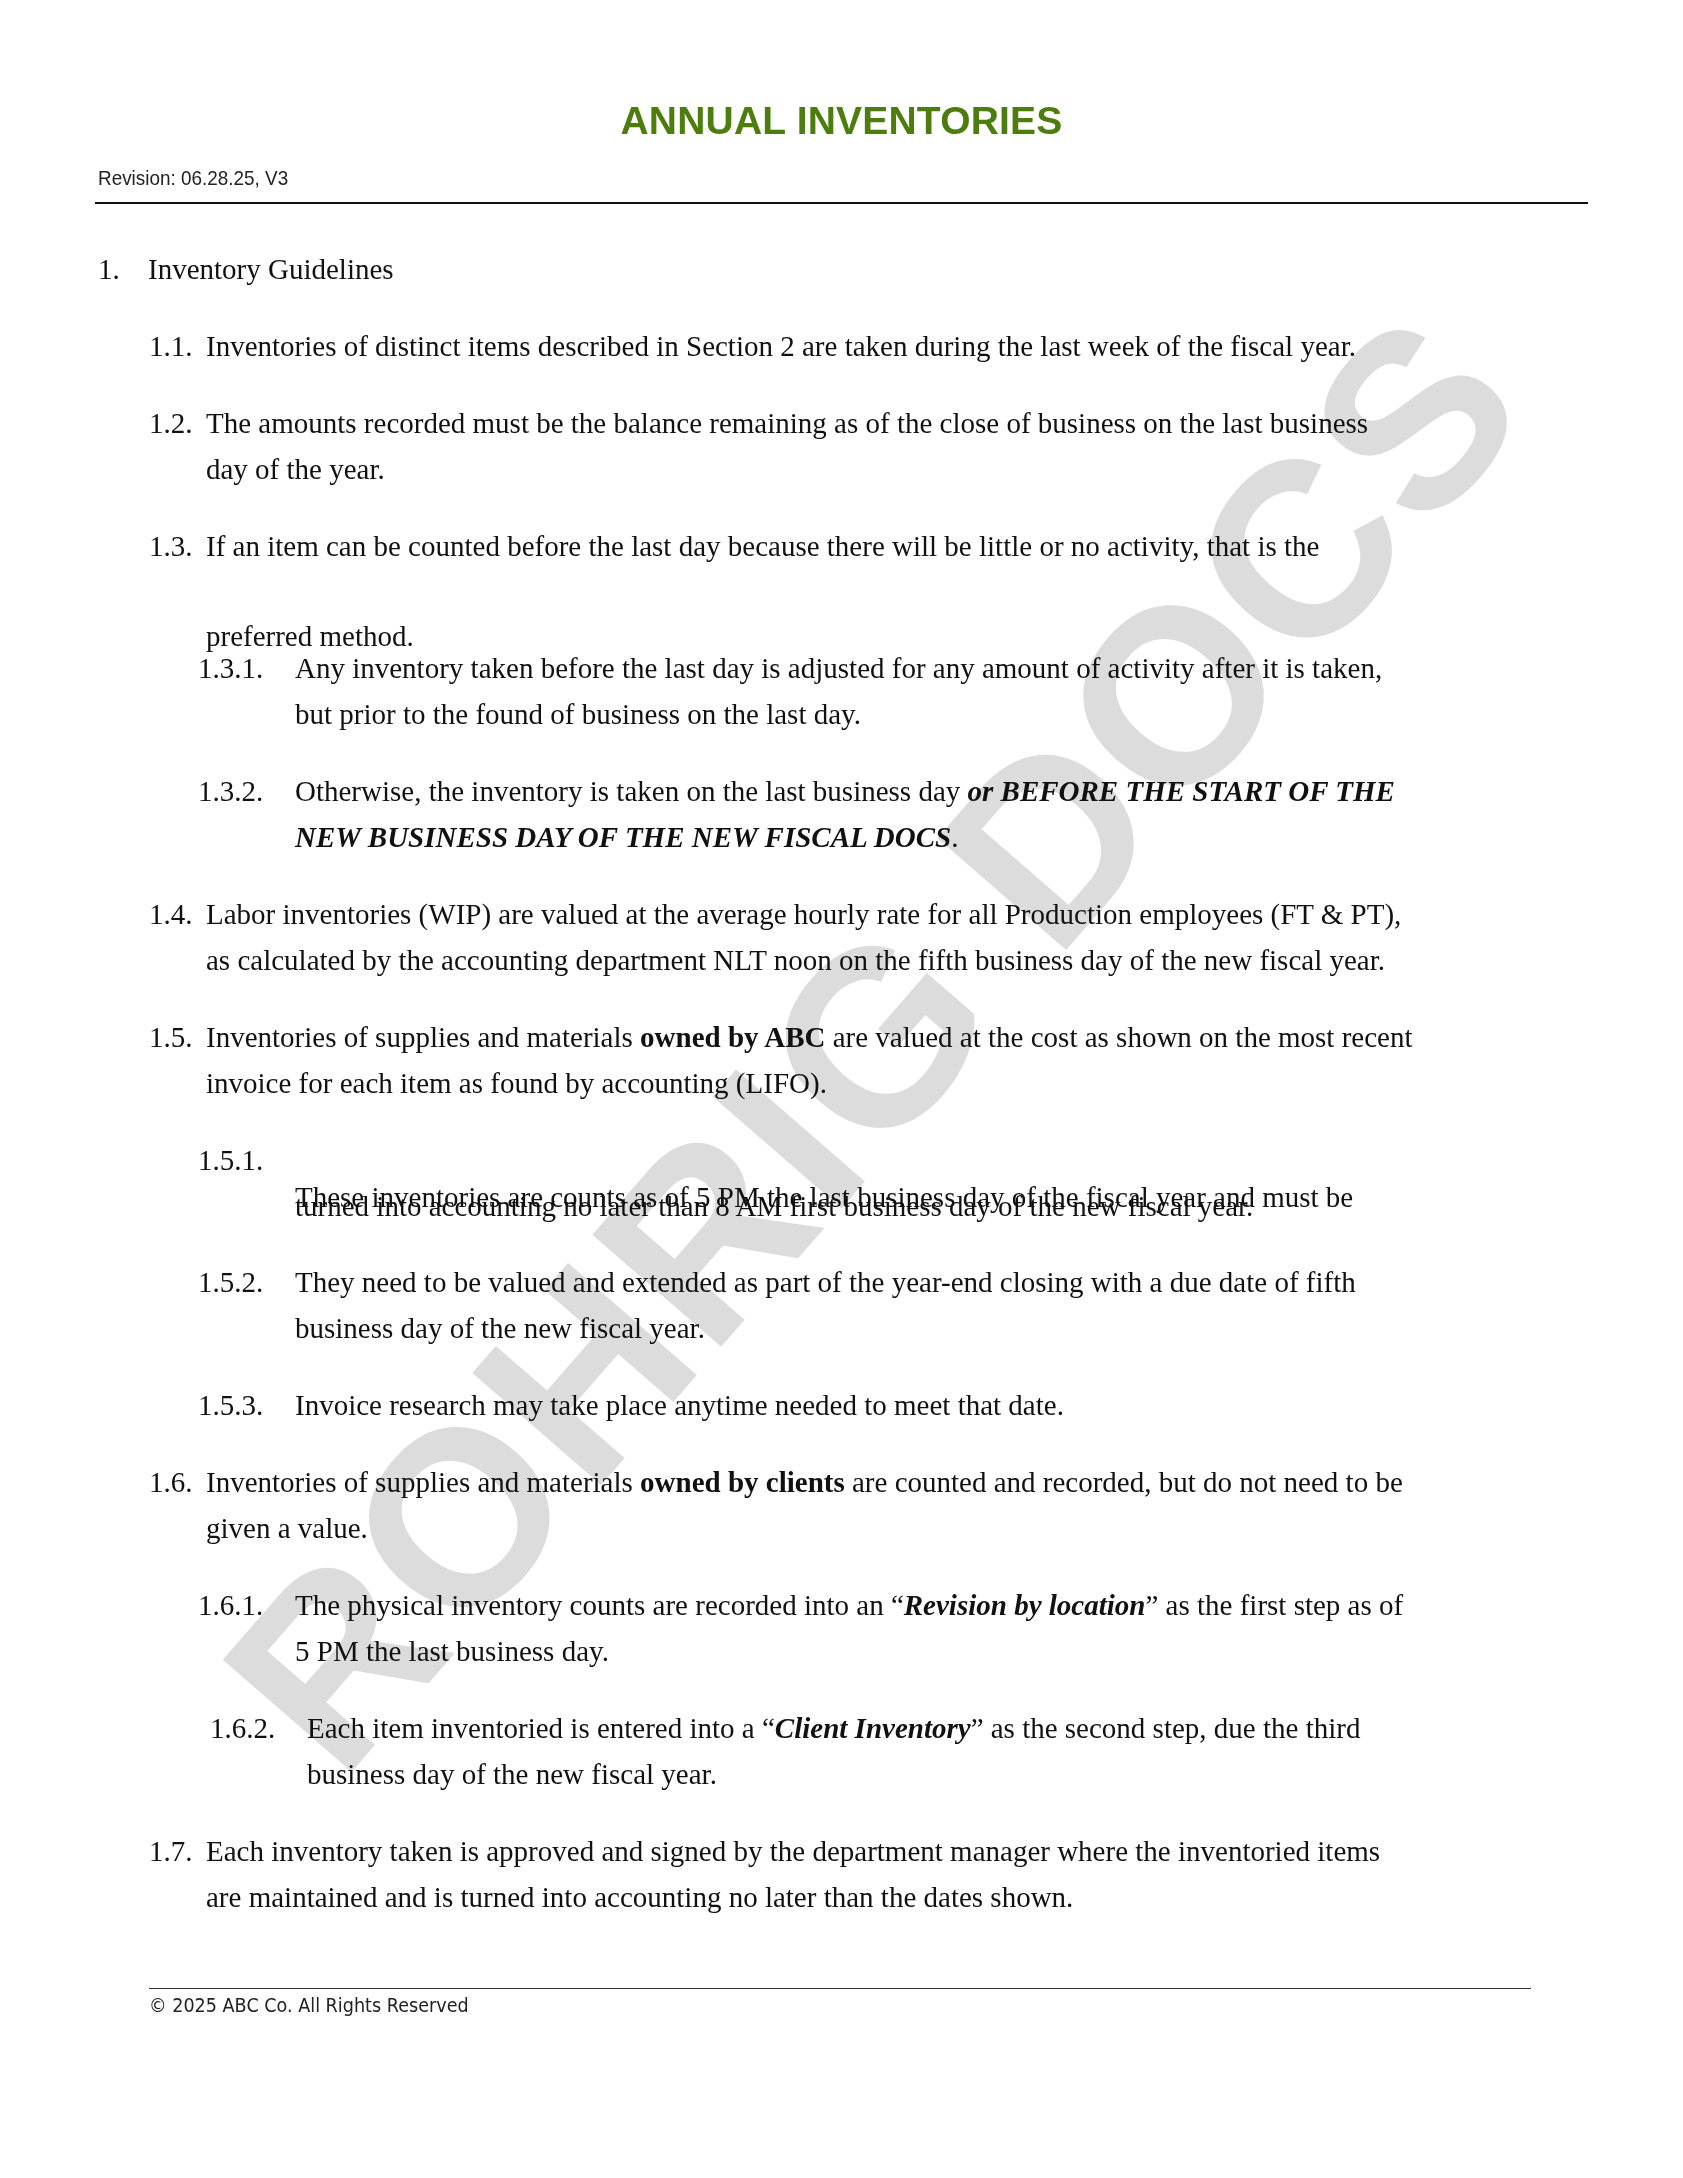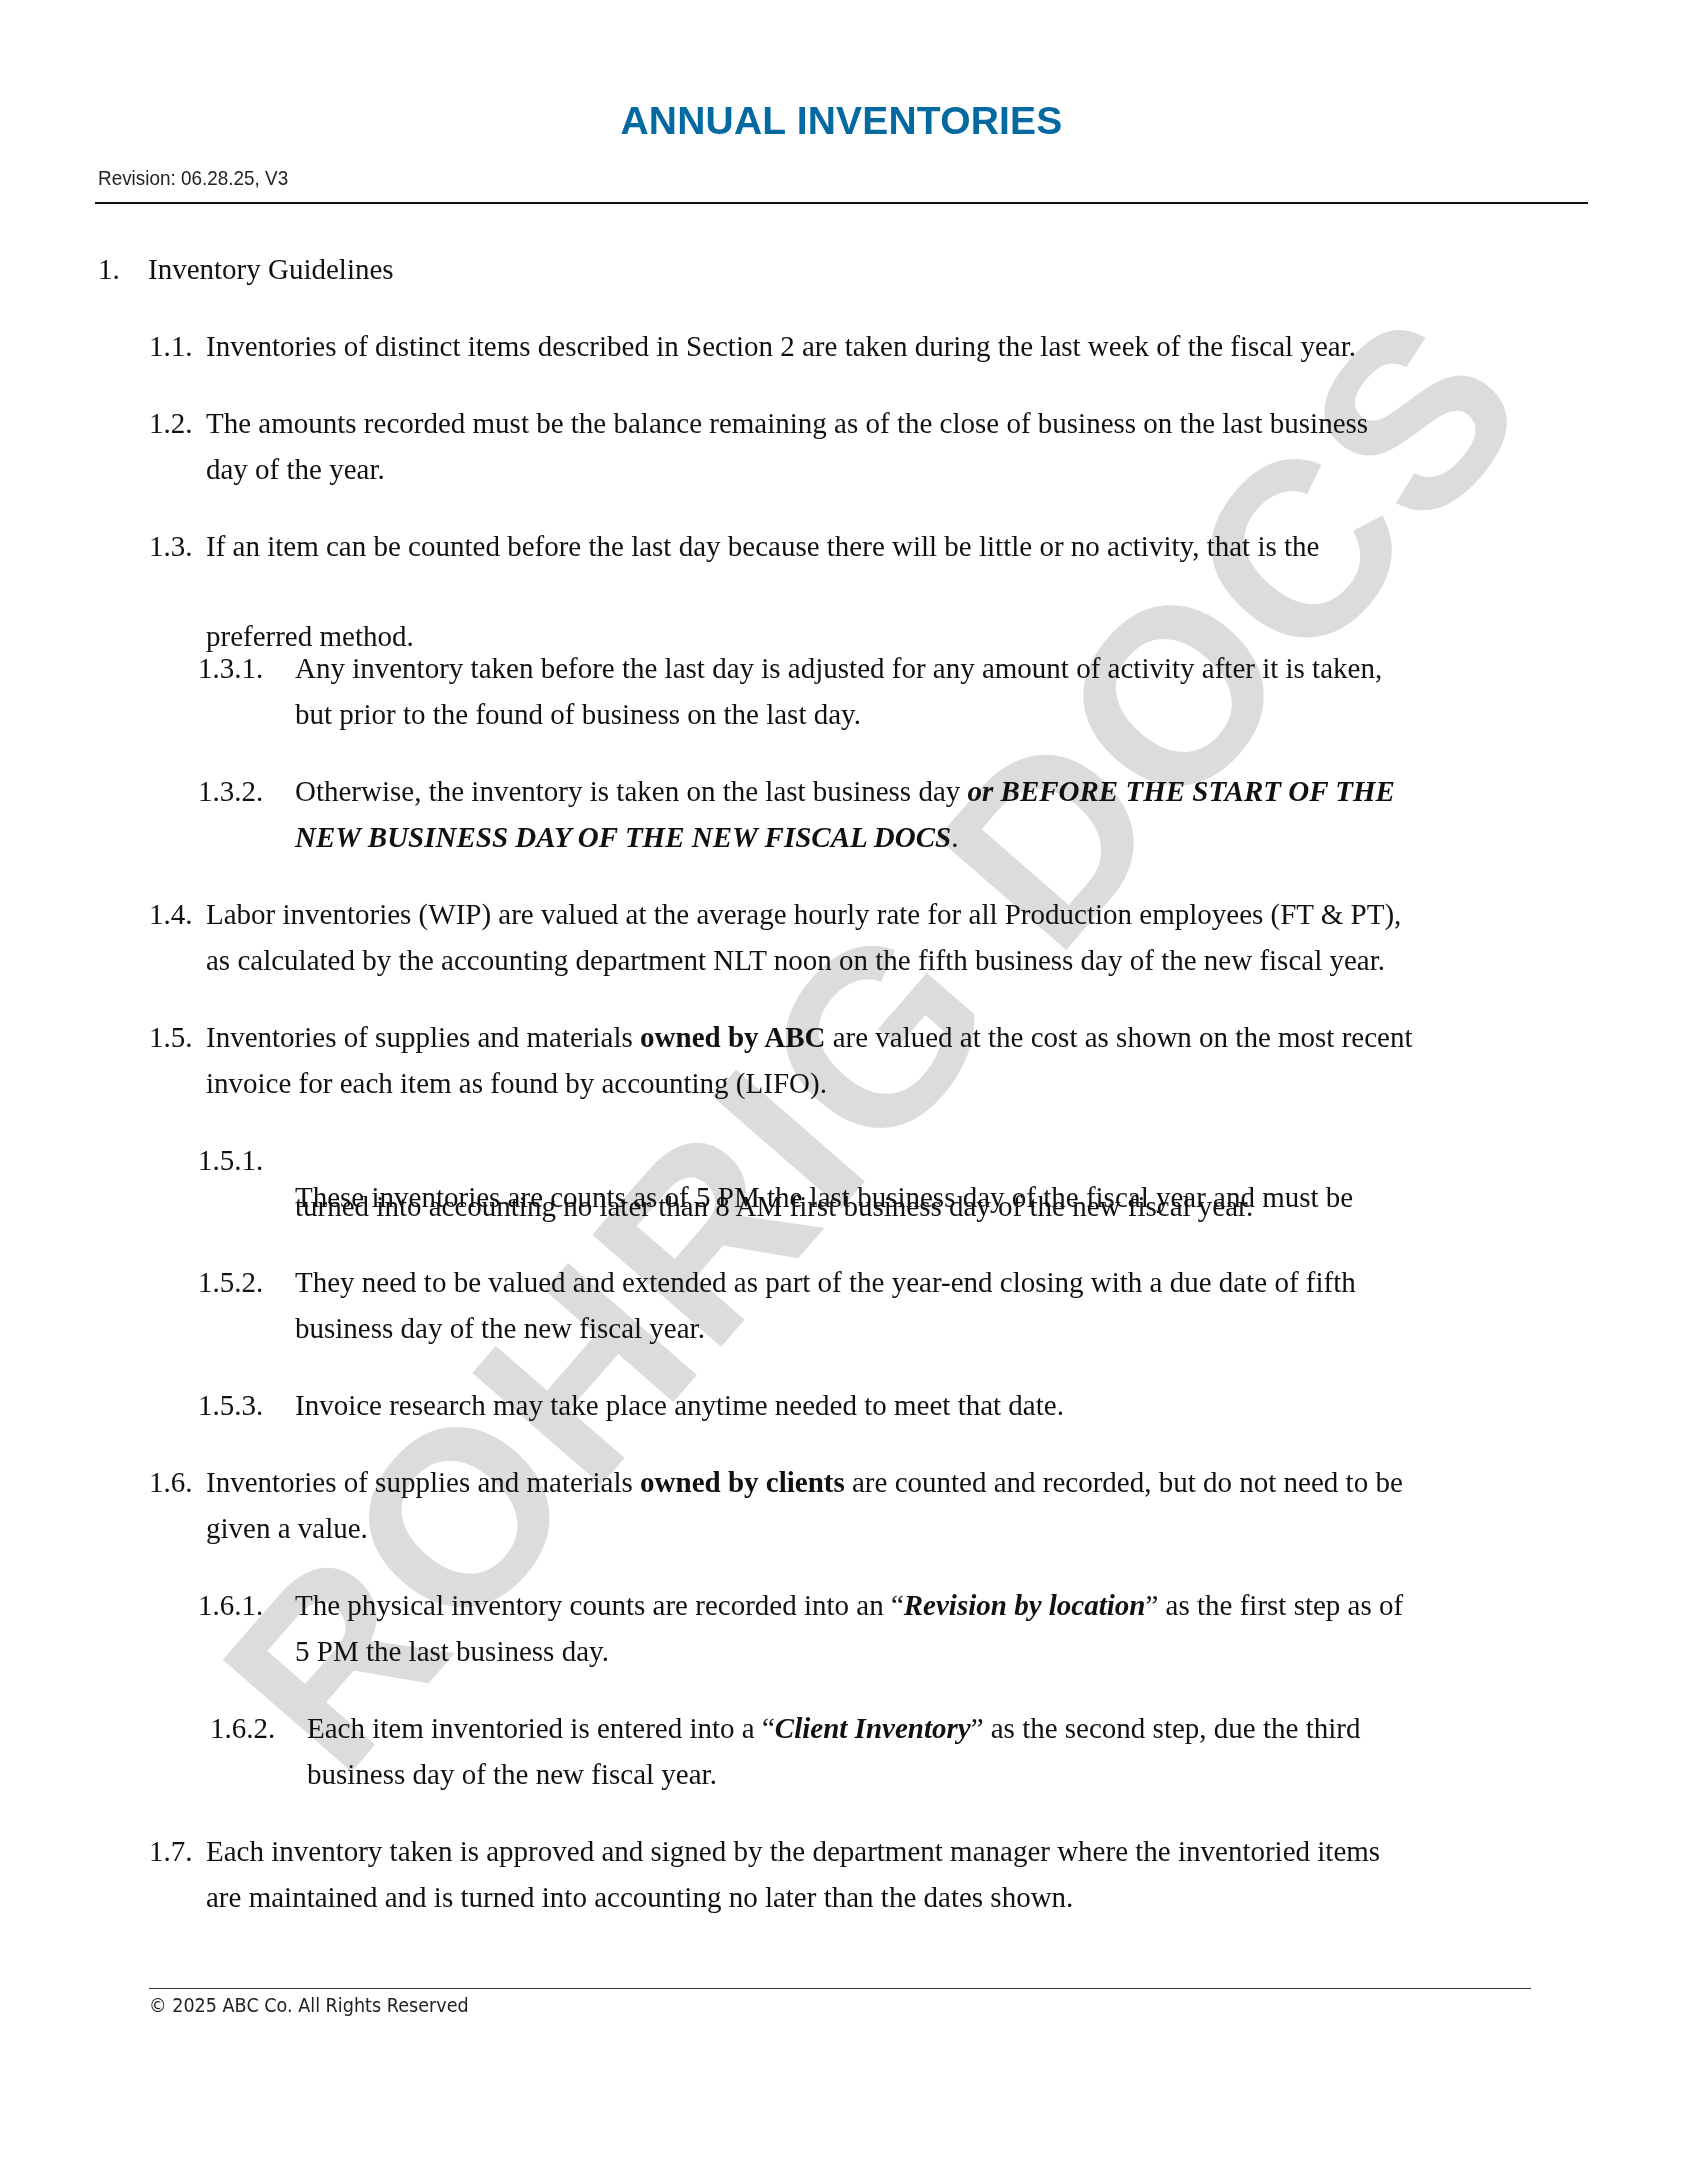--- a/index.html
+++ b/index.html
@@ -1,18 +1,18 @@
 <!DOCTYPE html>
 <html><head>
 <meta charset="utf-8">
 <style>
   html, body { margin:0; padding:0; background:#ffffff; }
   body { width:1683px; height:2178px; position:relative; overflow:hidden; font-family:"Liberation Serif", serif; color:#111; }
   .page { position:absolute; left:0; top:0; width:1683px; height:2178px; }
-  .title { position:absolute; left:0; width:1683px; top:99px; text-align:center; font-family:"Liberation Sans", sans-serif; font-weight:bold; font-size:39px; letter-spacing:0.2px; color:#0369a1; }
+  .title { position:absolute; left:0; width:1683px; top:99px; text-align:center; font-family:"Liberation Sans", sans-serif; font-weight:bold; font-size:39px; letter-spacing:0.2px; color:#4d7c0f; }
   .revision { position:absolute; left:98px; top:166px; font-family:"Liberation Sans", sans-serif; font-size:21px; color:#222; transform:scaleX(0.9); transform-origin:left; }
   .rule-top { position:absolute; left:95px; top:202px; width:1493px; height:2px; background:#111; }
   .watermark { position:absolute; left:168px; top:812px; font-family:"Liberation Sans", sans-serif; font-weight:bold; font-size:248px; color:#dcdcdc; transform:rotate(-49deg); transform-origin:left top; white-space:nowrap; letter-spacing:4px; z-index:0; top:1634px; }
   .content { position:absolute; left:0; top:0; width:1683px; z-index:1; }
   .item { position:absolute; font-size:29px; line-height:46px; }
   .num { position:absolute; left:0; top:0; }
   .txt { position:absolute; top:0;text-align:right; }
   b { font-weight:bold; }
   .bi { font-weight:bold; font-style:italic; }
   .rule-bottom { position:absolute; left:149px; top:1988px; width:1382px; height:1px; background:#333; }

